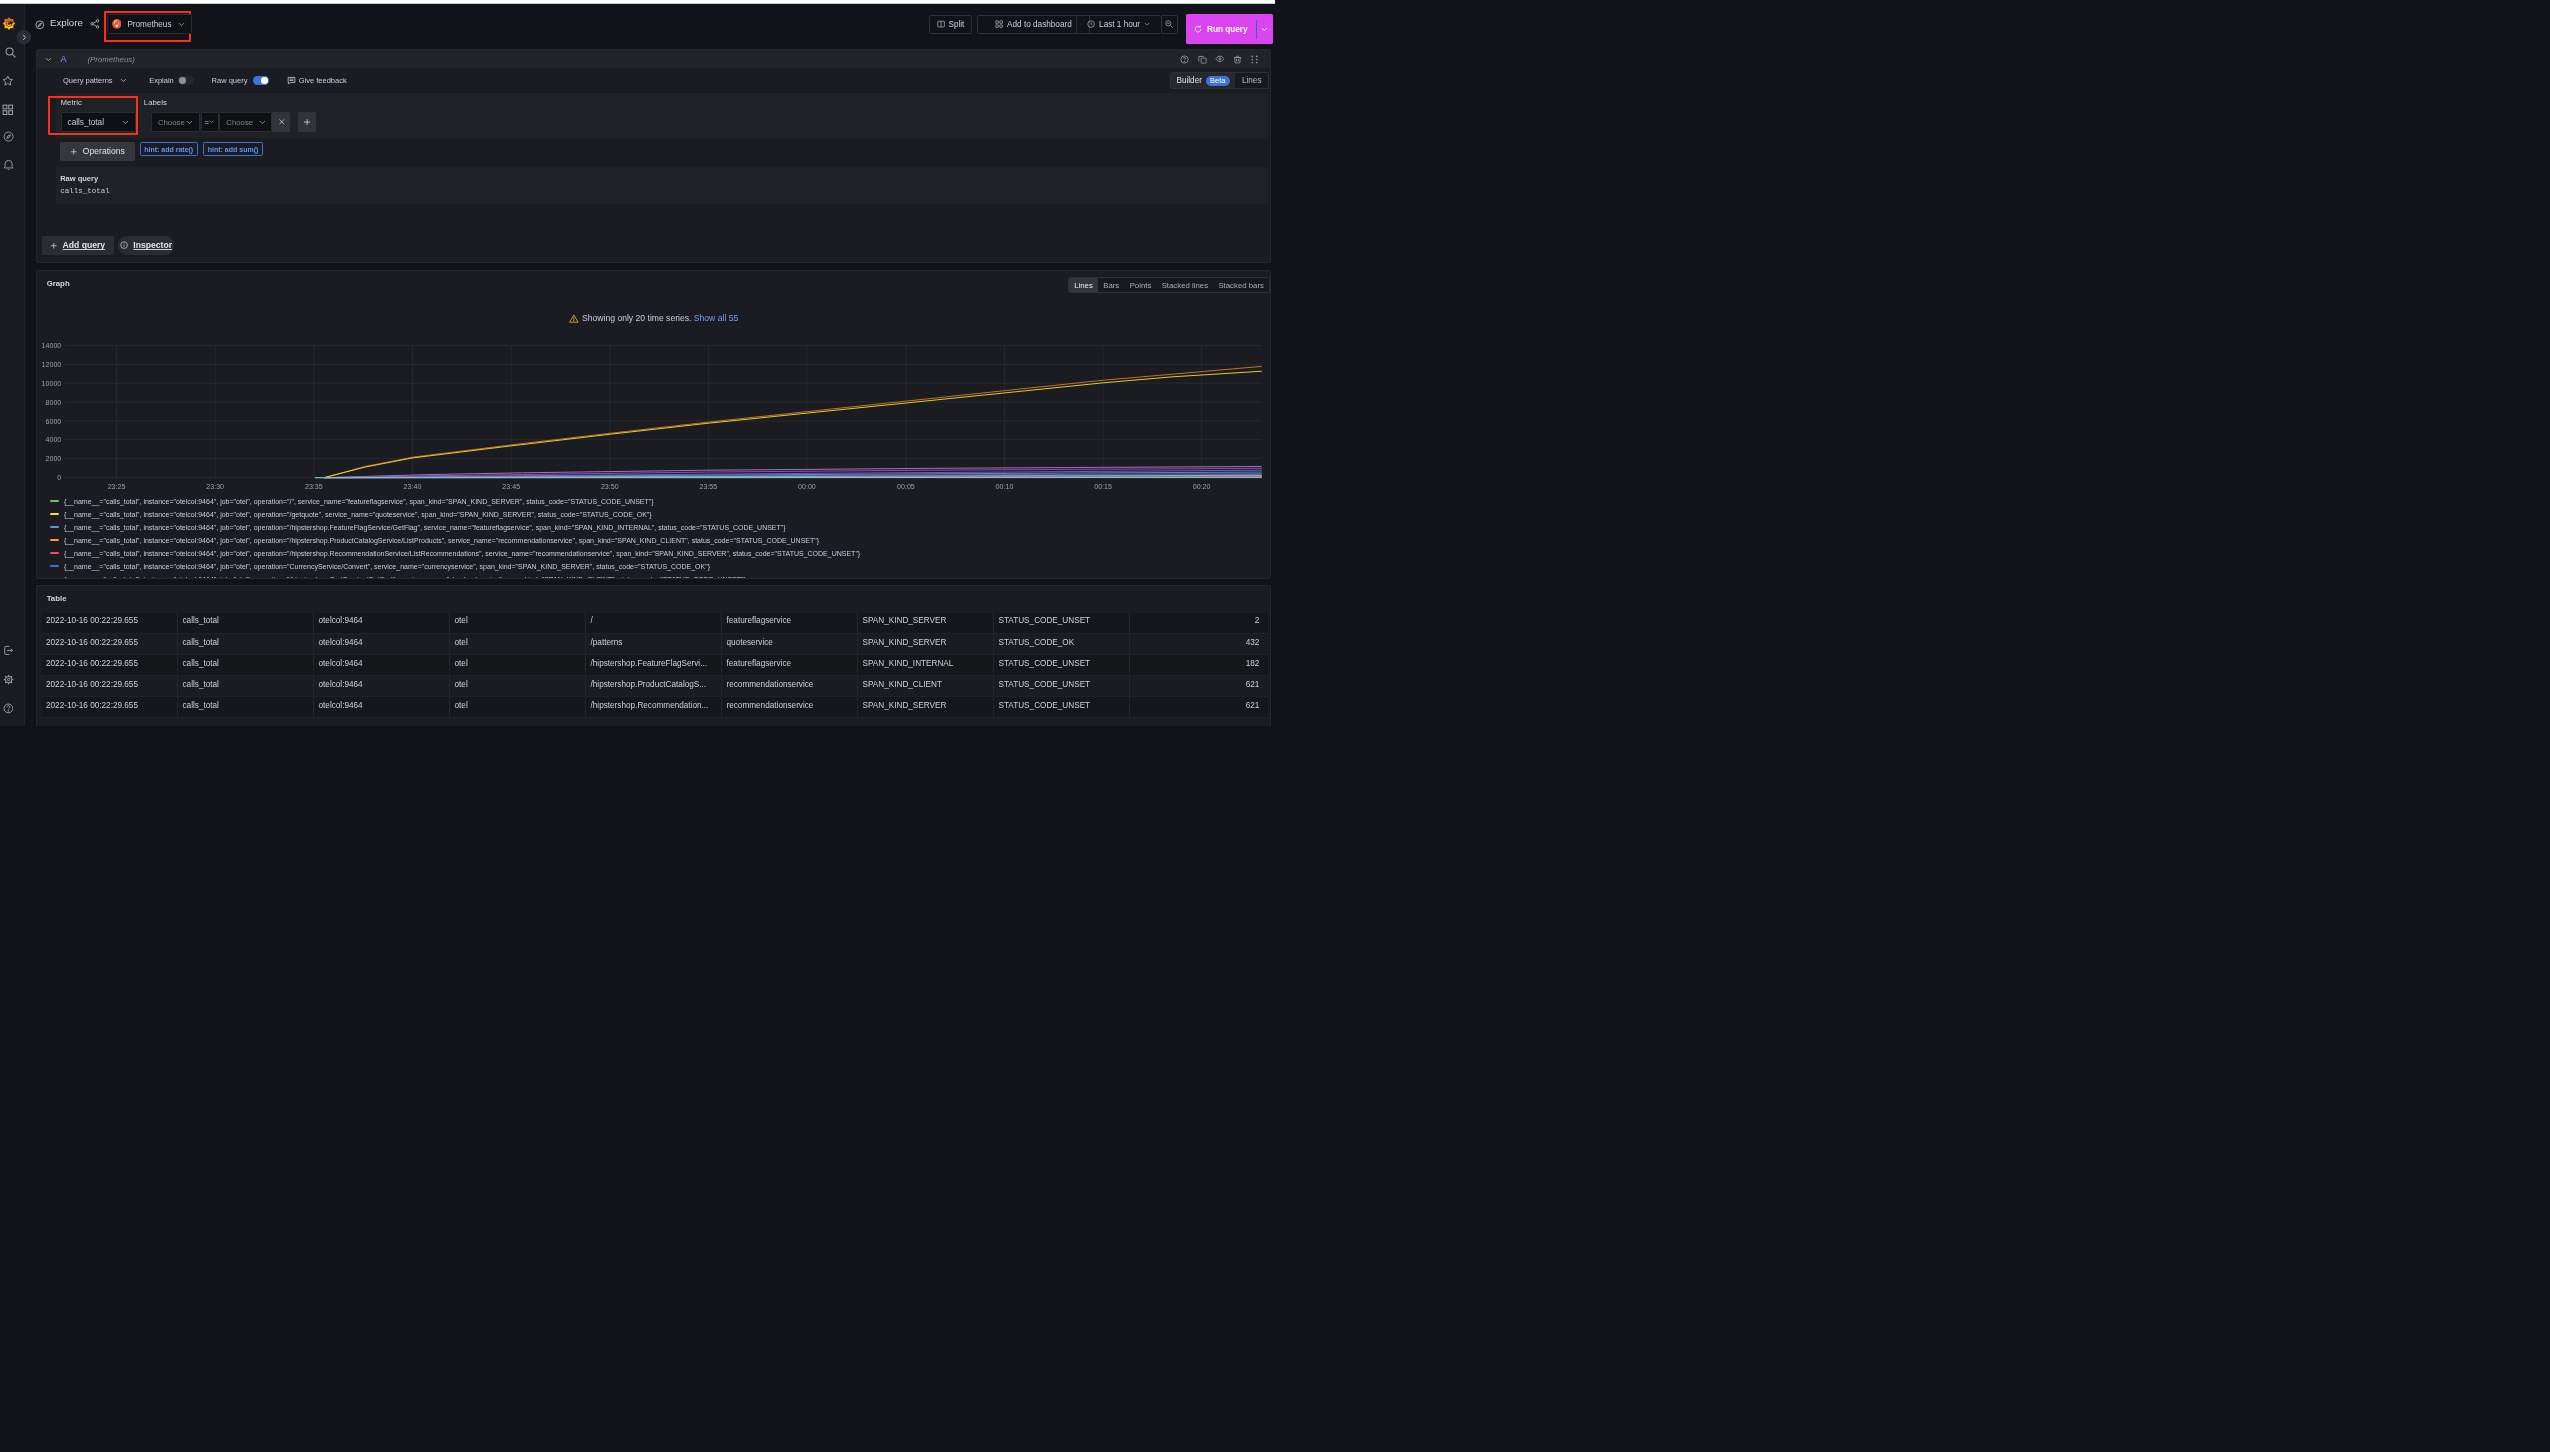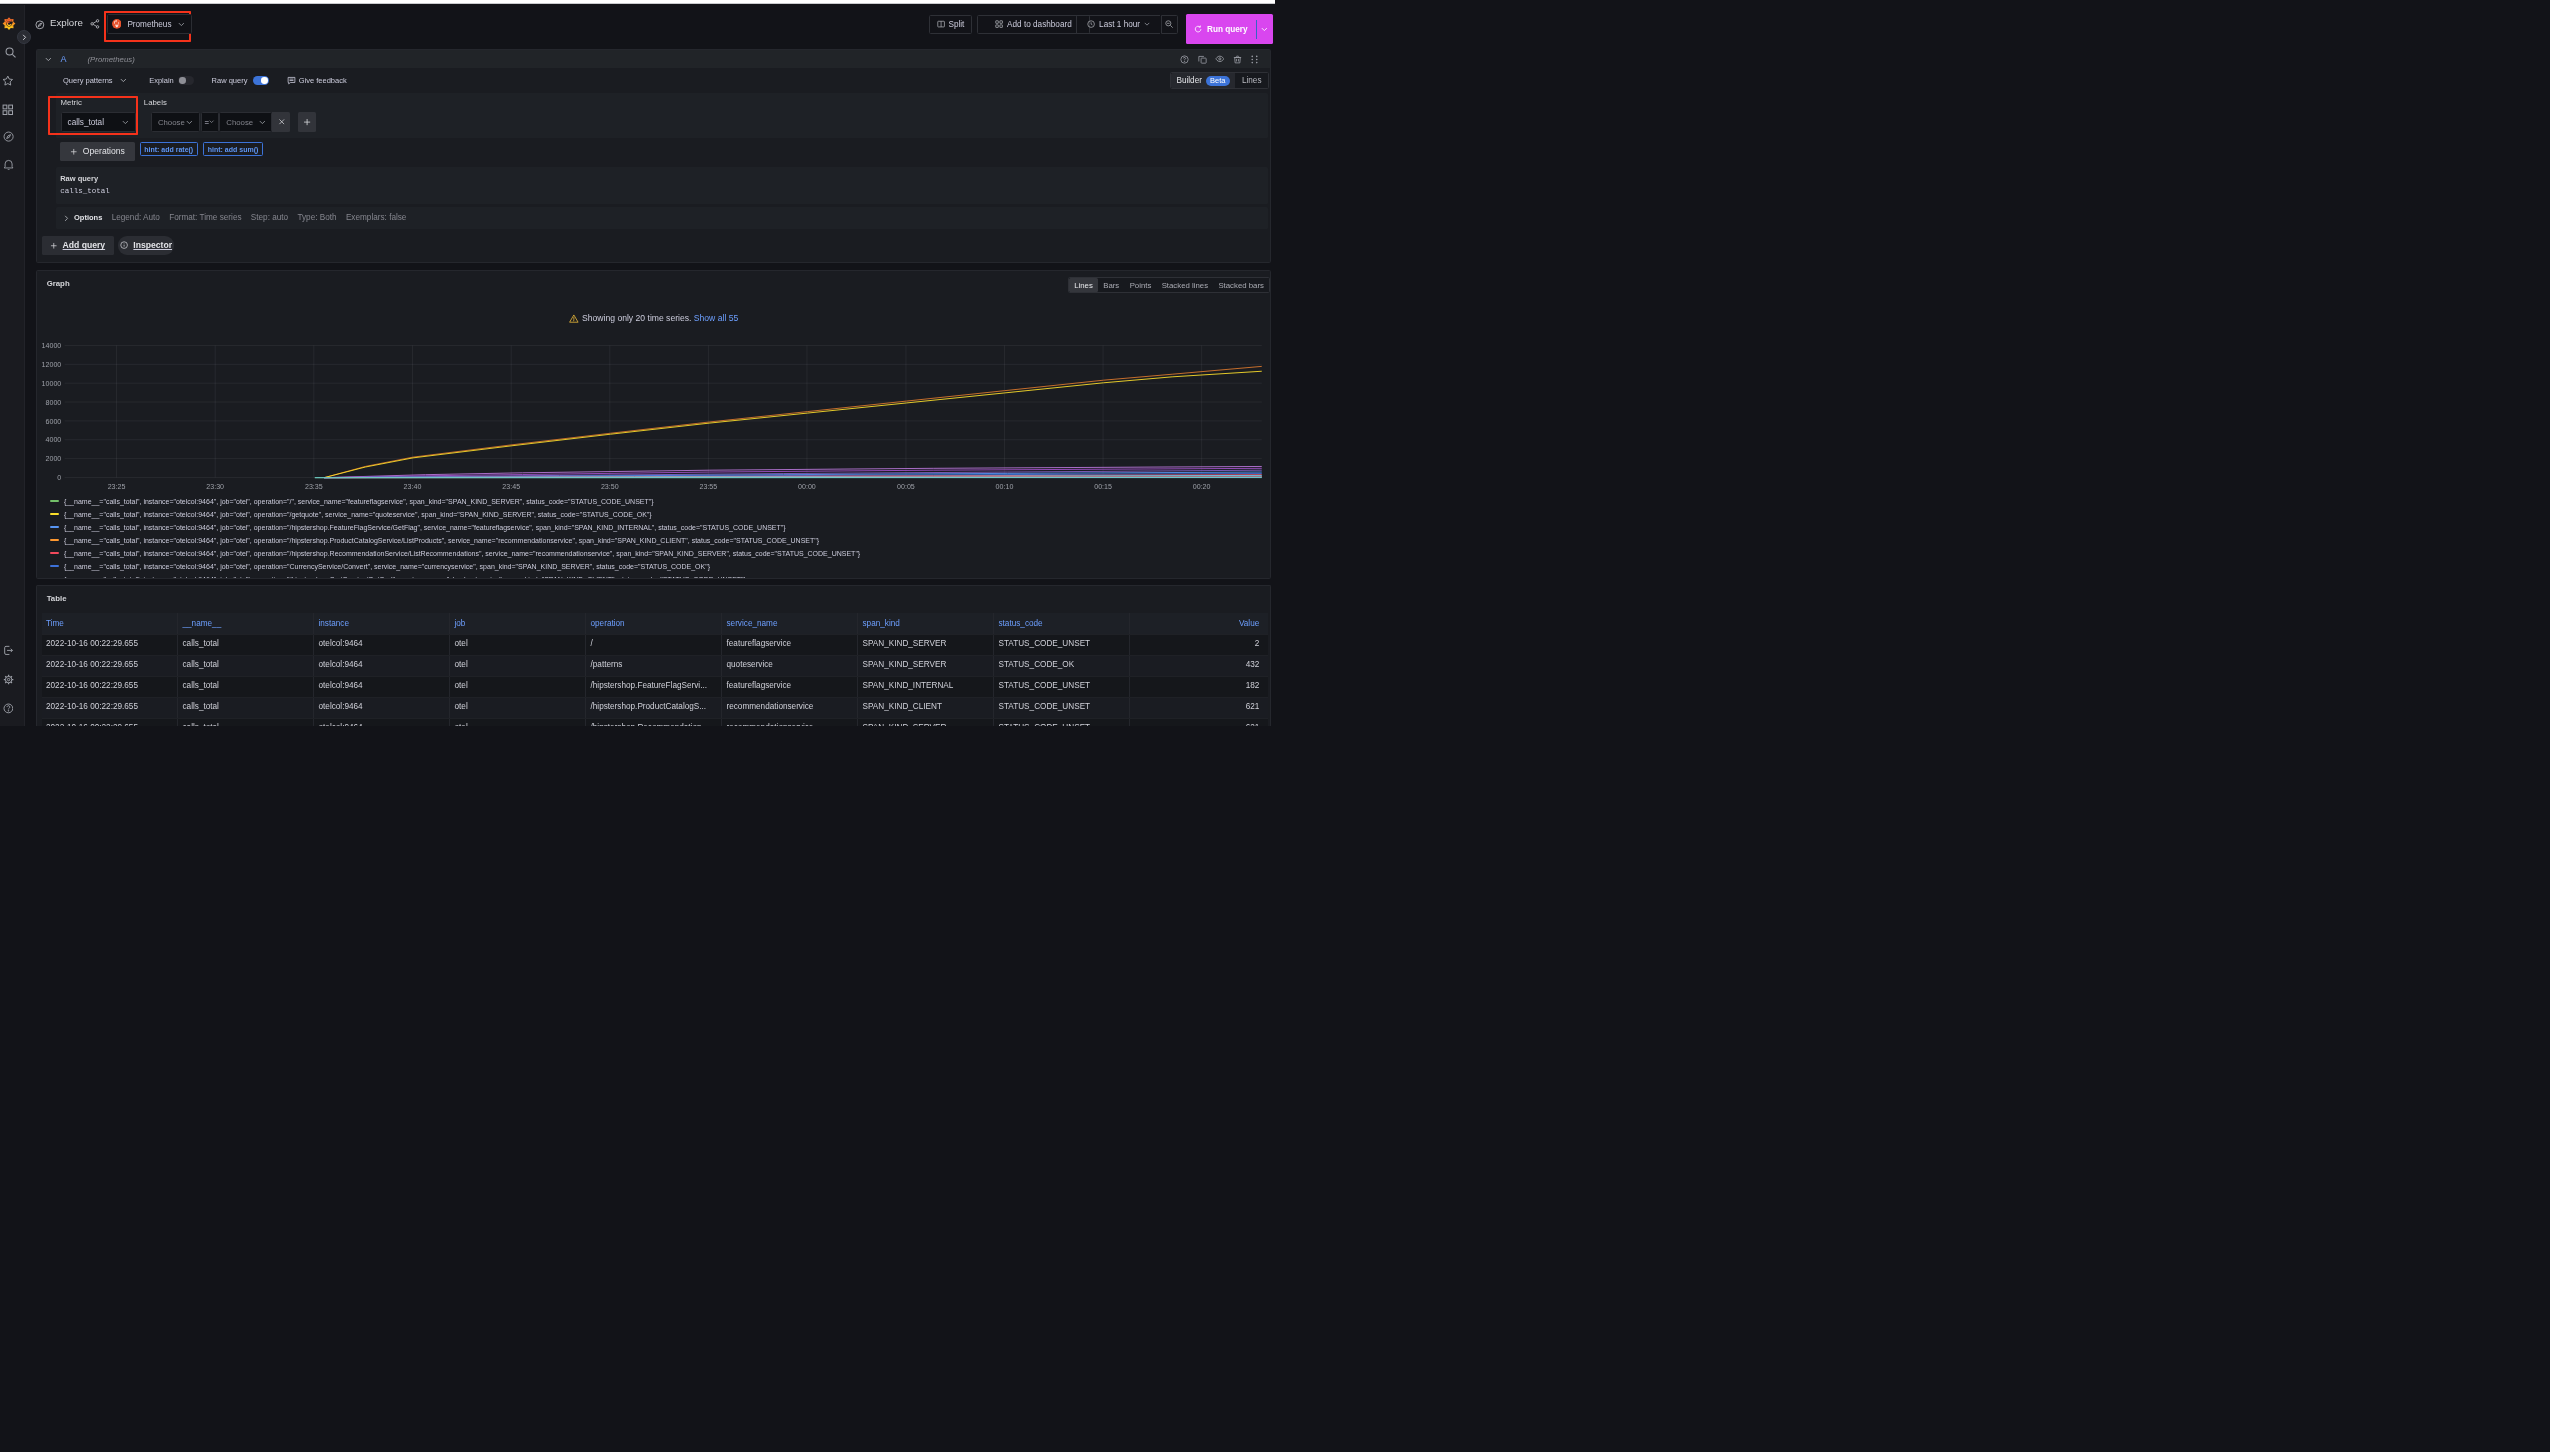--- a/index.html
+++ b/index.html
@@ -253,31 +253,20 @@
           </svg>Operations</div>
       <div style="margin-left:4.5px; height:14px; border:0.7px solid #3c73d8; border-radius:1.5px; display:flex; align-items:center; padding:0 3.7px; color:#5e96f5; font-size:7px; font-weight:700;">hint: add rate()</div>
       <div style="margin-left:5.2px; height:14px; border:0.7px solid #3c73d8; border-radius:1.5px; display:flex; align-items:center; padding:0 3.7px; color:#5e96f5; font-size:7px; font-weight:700;">hint: add sum()</div>
     </div>
 
     <div class="abs" style="left:18.7px; top:117px; width:1212px; height:37px; background:#1e2126; border-radius:1.5px; padding:6.7px 4.5px;">
       <div style="font-size:7.5px; font-weight:700; color:#d5d6da;">Raw query</div>
       <div style="margin-top:4.5px; font-family:'Liberation Mono', monospace; font-size:7.5px; color:#ccccdc;">calls_total</div>
     </div>
 
-    <div class="abs" style="left:18.7px; top:157px; width:1212px; height:21.7px; background:#1e2126; border-radius:1.5px; display:flex; align-items:center; padding:0 7.5px; gap:9.3px;">
-      <svg width="6.7" height="6.7" viewBox="0 0 16 16" fill="none" stroke="#b4b6bc" stroke-width="2">
-          <path d="M5 2l6 6-6 6"></path>
-        </svg>
-      <span style="font-size:7.5px; font-weight:700; color:#e3e4e8; margin-left:-5.2px;">Options</span>
-      <span style="font-size:8.2px; color:#85868e;">Legend: Auto</span>
-      <span style="font-size:8.2px; color:#85868e;">Format: Time series</span>
-      <span style="font-size:8.2px; color:#85868e;">Step: auto</span>
-      <span style="font-size:8.2px; color:#85868e;">Type: Both</span>
-      <span style="font-size:8.2px; color:#85868e;">Exemplars: false</span>
-    </div>
 
     <div class="abs" style="left:4.5px; top:186px; display:flex; gap:4.5px;text-decoration:underline;">
       <div style="width:72px; height:18.7px; background:#2b2d33; border-radius:1.5px; display:flex; align-items:center; justify-content:center; gap:5.2px; font-size:8.6px; font-weight:700; color:#e3e4e8;"><svg width="7.5" height="7.5" viewBox="0 0 16 16" fill="none" stroke="#d5d6da" stroke-width="1.6">
             <path d="M8 2v12M2 8h12"></path>
           </svg>Add query</div>
       <div style="width:56px; height:18.7px; background:#2b2d33; border-radius:9px; display:flex; align-items:center; justify-content:center; gap:5.2px; font-size:8.6px; font-weight:700; color:#e3e4e8;"><svg width="8.2" height="8.2" viewBox="0 0 16 16" fill="none" stroke="#d5d6da" stroke-width="1.4">
             <circle cx="8" cy="8" r="6.5"></circle>
             <path d="M8 7v4M8 4.6v.9"></path>
           </svg>Inspector</div>
     </div>
@@ -363,31 +352,20 @@
           <col style="width:136px;">
           <col style="width:136px;">
           <col style="width:136px;">
           <col style="width:136px;">
           <col style="width:136px;">
           <col style="width:136px;">
           <col style="width:136px;">
           <col>
         </colgroup>
       <tbody>
-          <tr class="th">
-        <td>Time</td>
-            <td>__name__</td>
-            <td>instance</td>
-            <td>job</td>
-            <td>operation</td>
-            <td>service_name</td>
-            <td>span_kind</td>
-            <td>status_code</td>
-            <td class="val">Value</td>
-      </tr>
       <tr class="odd">
             <td>2022-10-16 00:22:29.655</td>
             <td>calls_total</td>
             <td>otelcol:9464</td>
             <td>otel</td>
             <td>/</td>
             <td>featureflagservice</td>
             <td>SPAN_KIND_SERVER</td>
             <td>STATUS_CODE_UNSET</td>
             <td class="val">2</td>

